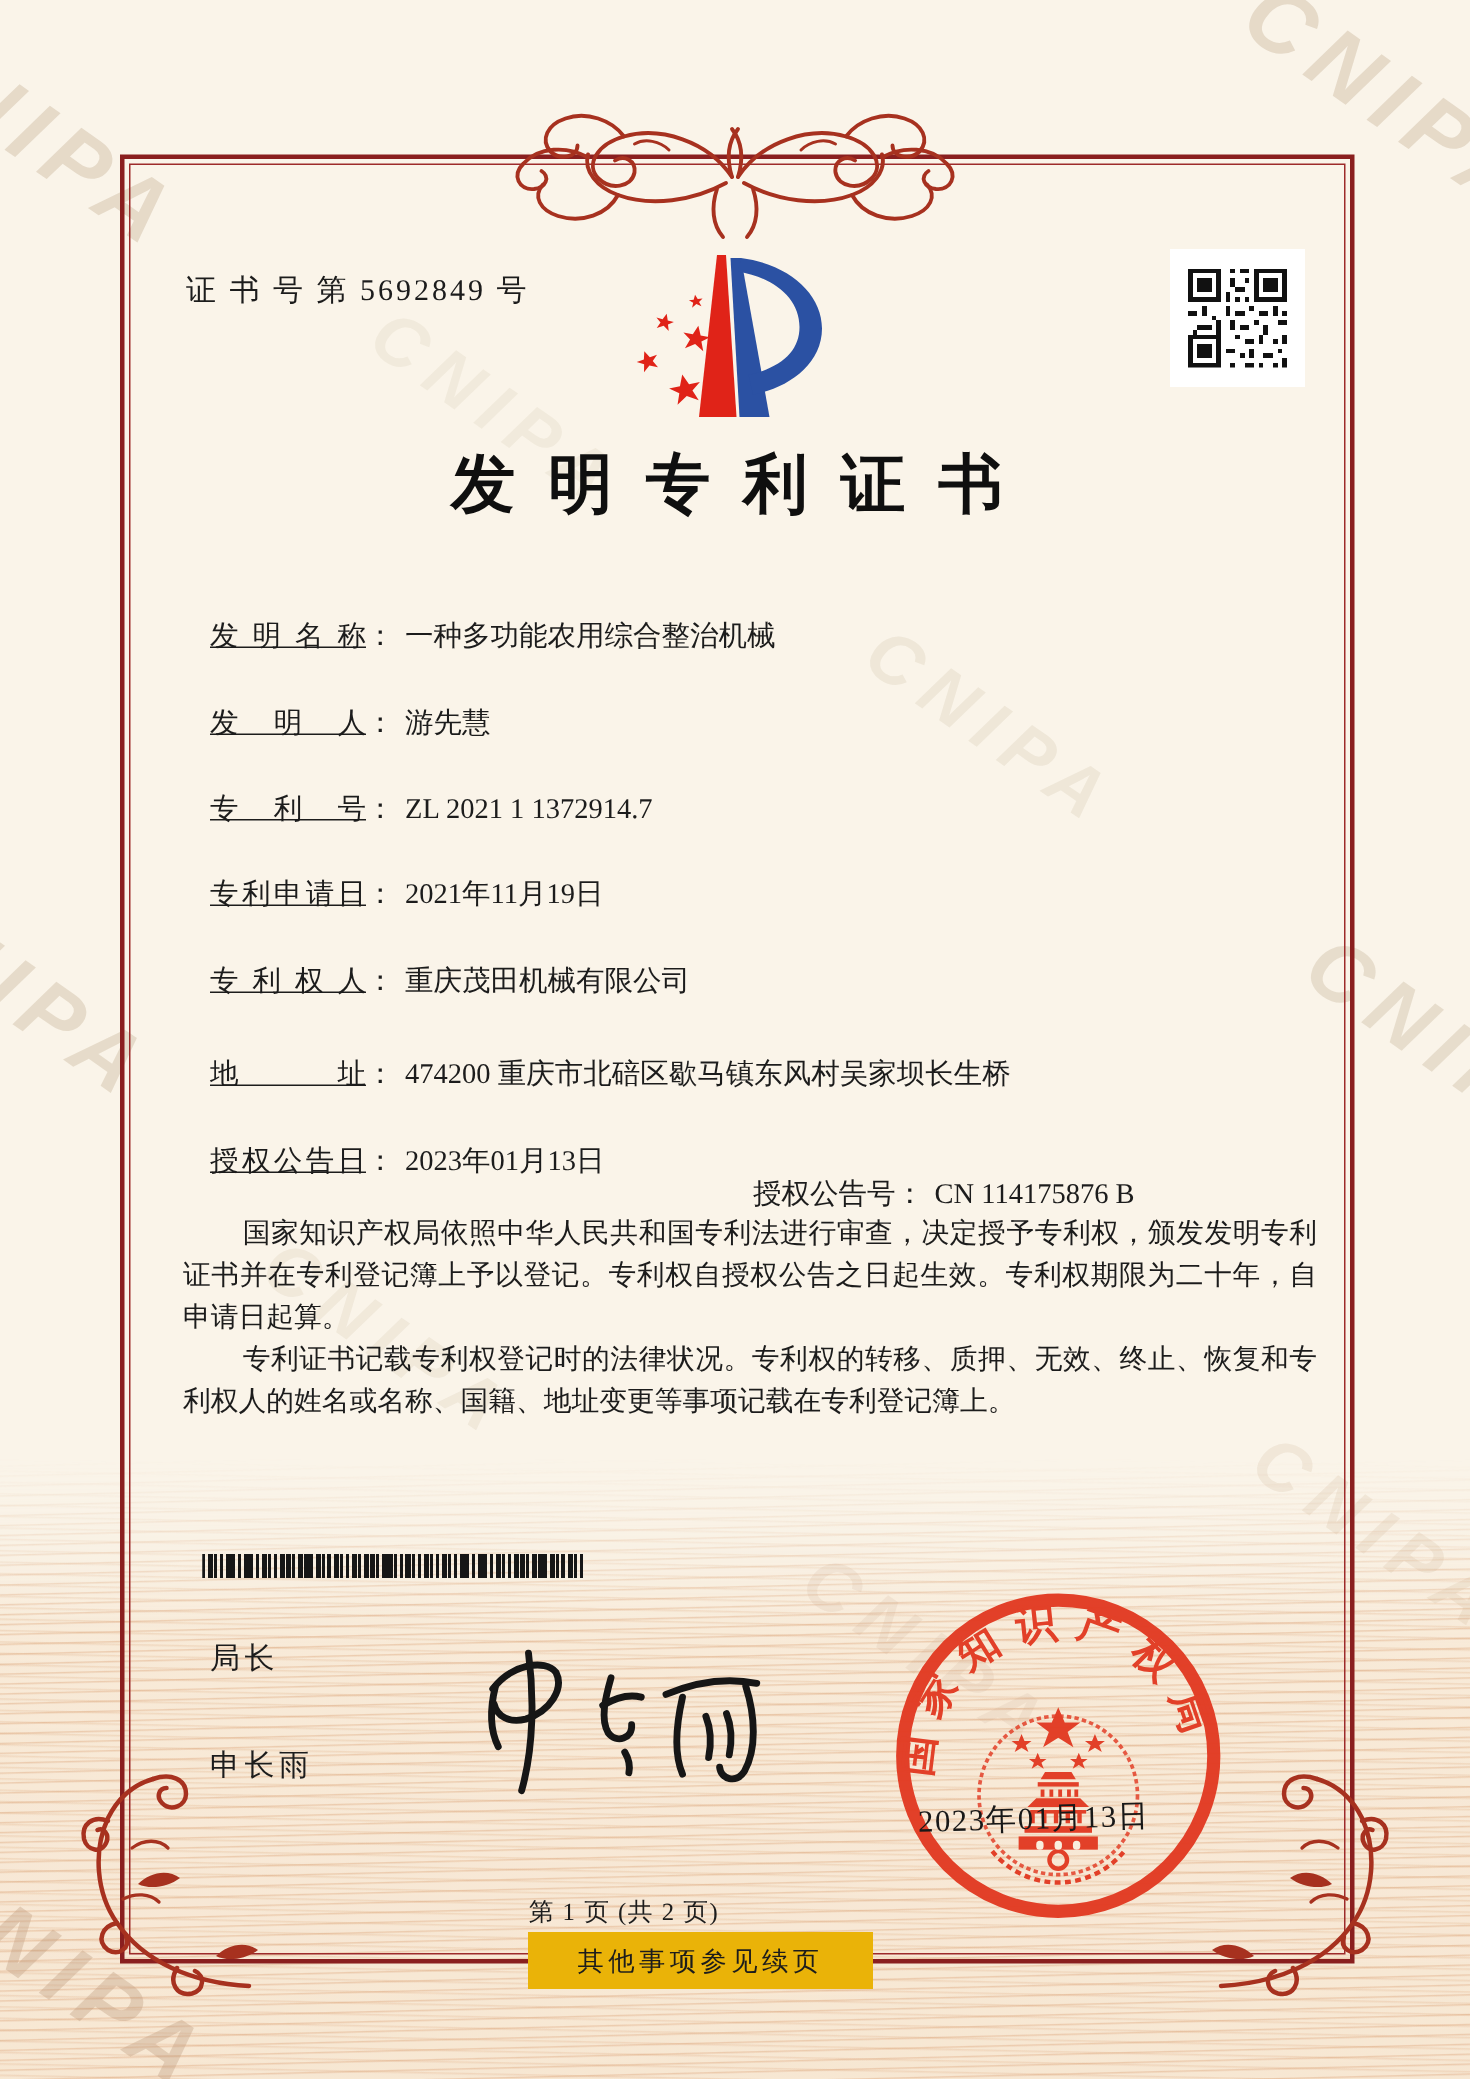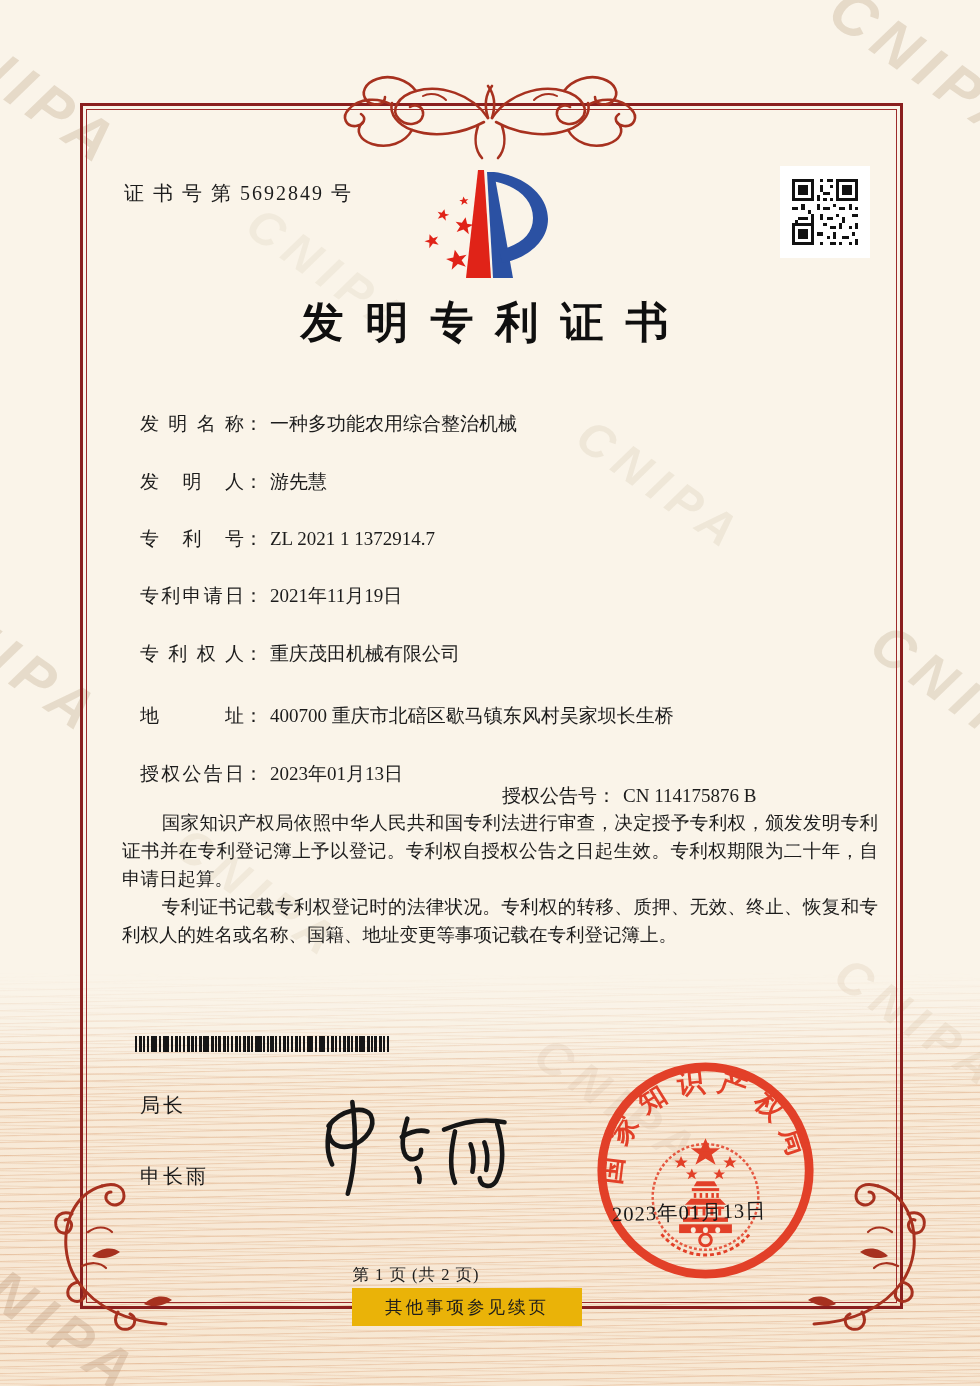--- a/index.html
+++ b/index.html
@@ -46,21 +46,21 @@
   .cert-no { position:absolute; left:124px; top:180px; z-index:4;
     font-size:20px; letter-spacing:2px; }
   .qr-box { position:absolute; left:780px; top:166px; width:90px; height:92px;
     background:#ffffff; z-index:4; display:flex; align-items:center; justify-content:center; }
   .logo { position:absolute; left:420px; top:166px; z-index:4; }
   .title { position:absolute; left:80px; top:294px; width:817px; z-index:4;
     text-align:center; font-size:43px; font-weight:bold; letter-spacing:22px;
     padding-left:14px; box-sizing:border-box; color:#0f0f0f; }
   
   .row { position:absolute; left:140px; width:745px; z-index:4; font-size:19px; }
-  .lbl { display:inline-block; width:104px; text-align:justify; text-align-last:justify; vertical-align:baseline; }
+  .lbl { display:inline-block; width:104px; text-align:justify; text-align-last:justify; vertical-align:baseline;text-decoration:underline; }
   .val { margin-left:7px; }
   .grant-no-group { position:absolute; left:362px; top:0; white-space:nowrap;margin-top:22px; }
   
   .body-text { position:absolute; left:122px; top:809px; width:756px; z-index:4;
     font-size:18.5px; line-height:28px; text-align:justify; }
   .body-text p { margin:0; text-indent:2.15em; }
   
   .barcode { position:absolute; left:135px; top:1036px; width:255px; height:16px; z-index:4;
     background:
       repeating-linear-gradient(90deg,#161616 0 2px, rgba(0,0,0,0) 2px 4px),
@@ -197,21 +197,21 @@
   <div class="row" style="top:526px">
     <span class="lbl">专利号</span><span>：</span><span class="val">ZL 2021 1 1372914.7</span>
   </div>
   <div class="row" style="top:583px">
     <span class="lbl">专利申请日</span><span>：</span><span class="val">2021年11月19日</span>
   </div>
   <div class="row" style="top:641px">
     <span class="lbl">专利权人</span><span>：</span><span class="val">重庆茂田机械有限公司</span>
   </div>
   <div class="row" style="top:703px">
-    <span class="lbl">地址</span><span>：</span><span class="val">400700 重庆市北碚区歇马镇东风村吴家坝长生桥</span>
+    <span class="lbl">地址</span><span>：</span><span class="val">474200 重庆市北碚区歇马镇东风村吴家坝长生桥</span>
   </div>
   <div class="row" style="top:761px">
     <span class="lbl">授权公告日</span><span>：</span><span class="val">2023年01月13日</span>
     <span class="grant-no-group">
       <span>授权公告号</span><span>：</span><span class="val">CN 114175876 B</span>
     </span>
   </div>
 
   <div class="body-text">
     <p>国家知识产权局依照中华人民共和国专利法进行审查，决定授予专利权，颁发发明专利证书并在专利登记簿上予以登记。专利权自授权公告之日起生效。专利权期限为二十年，自申请日起算。</p>

